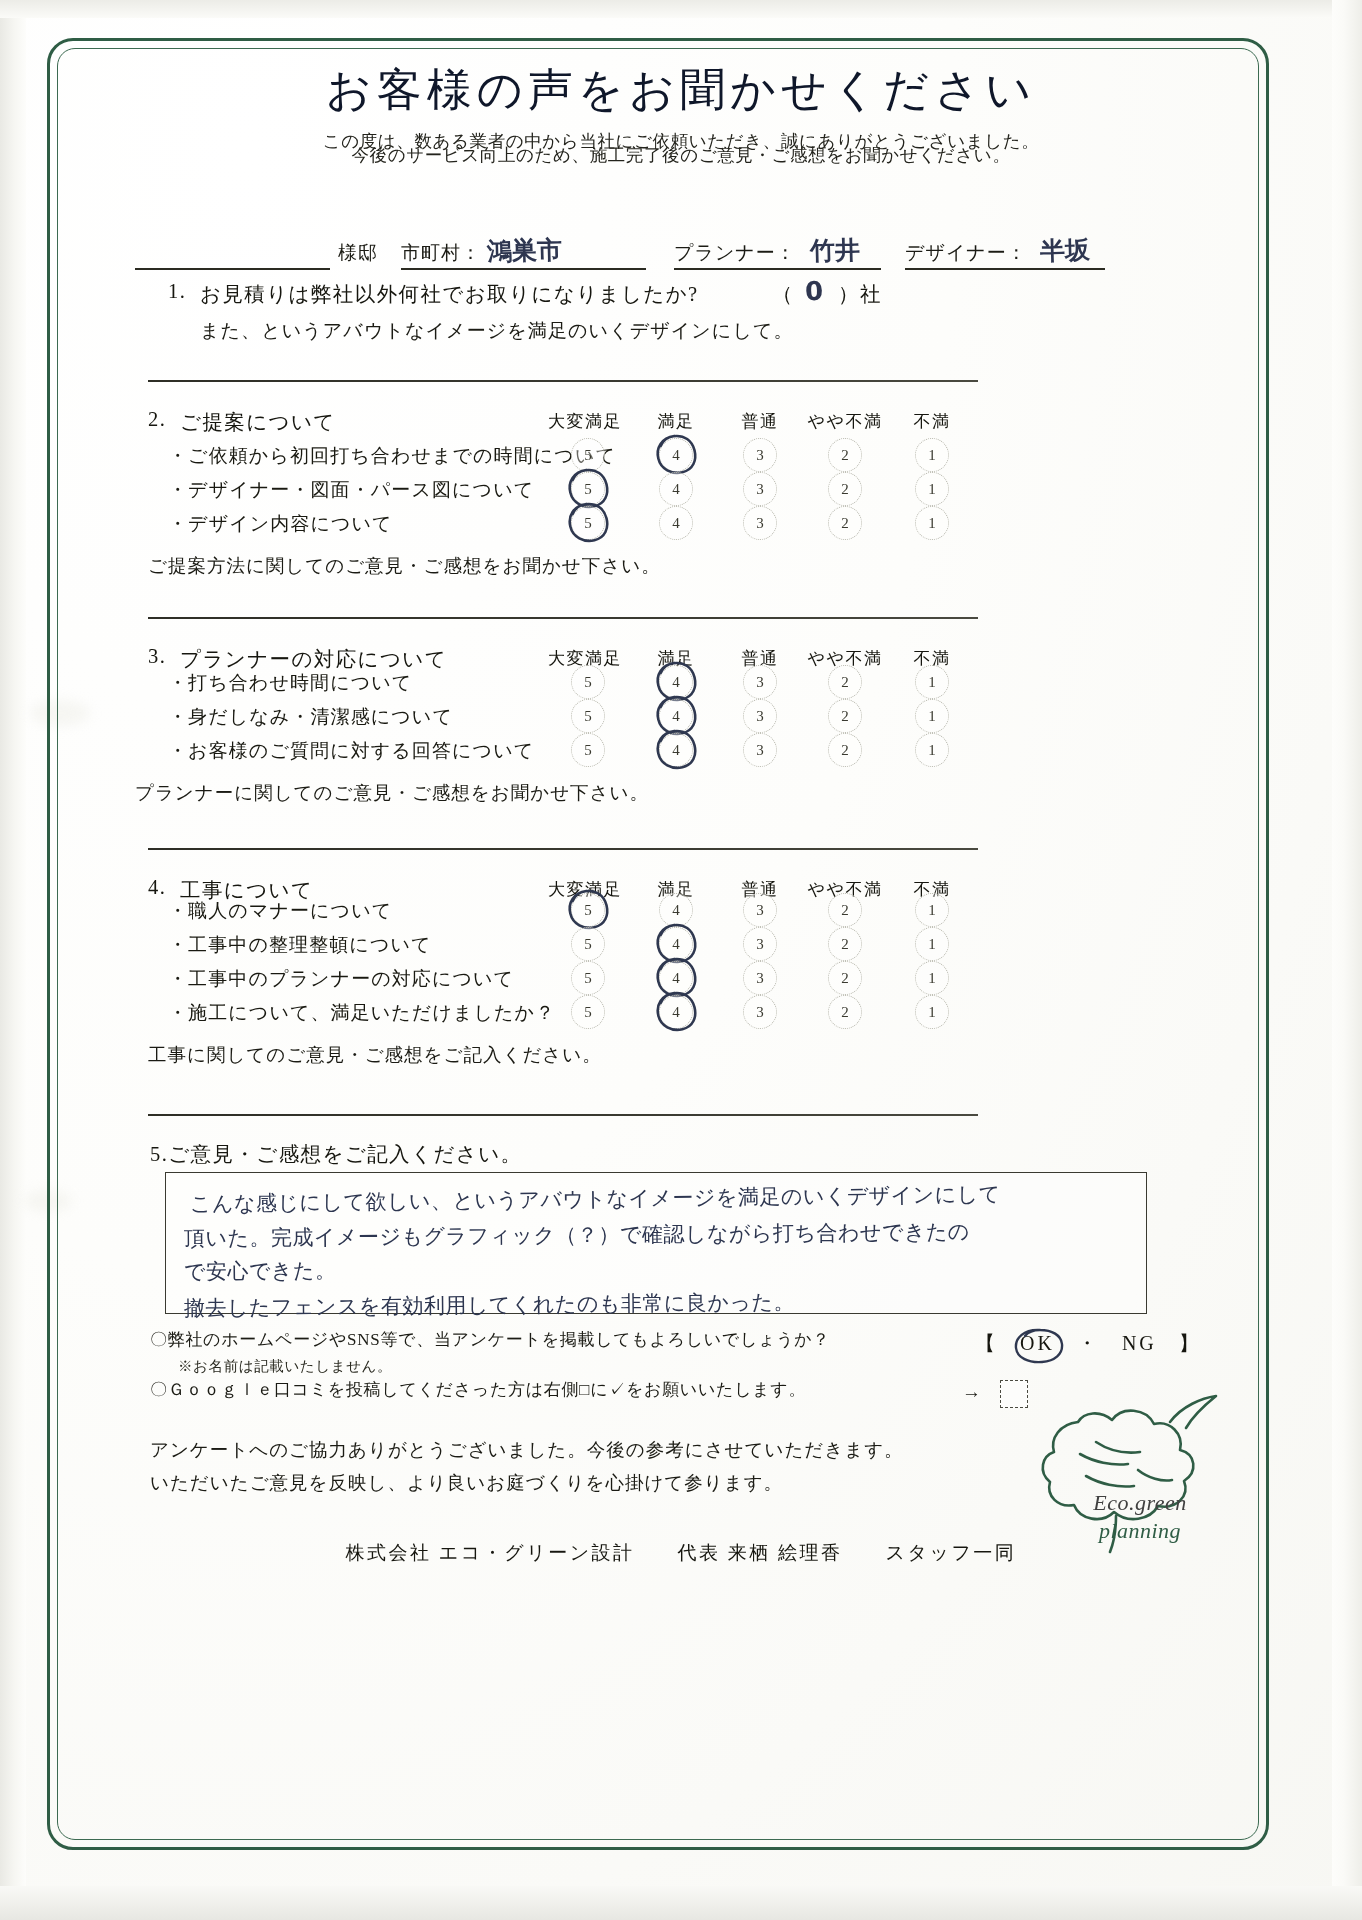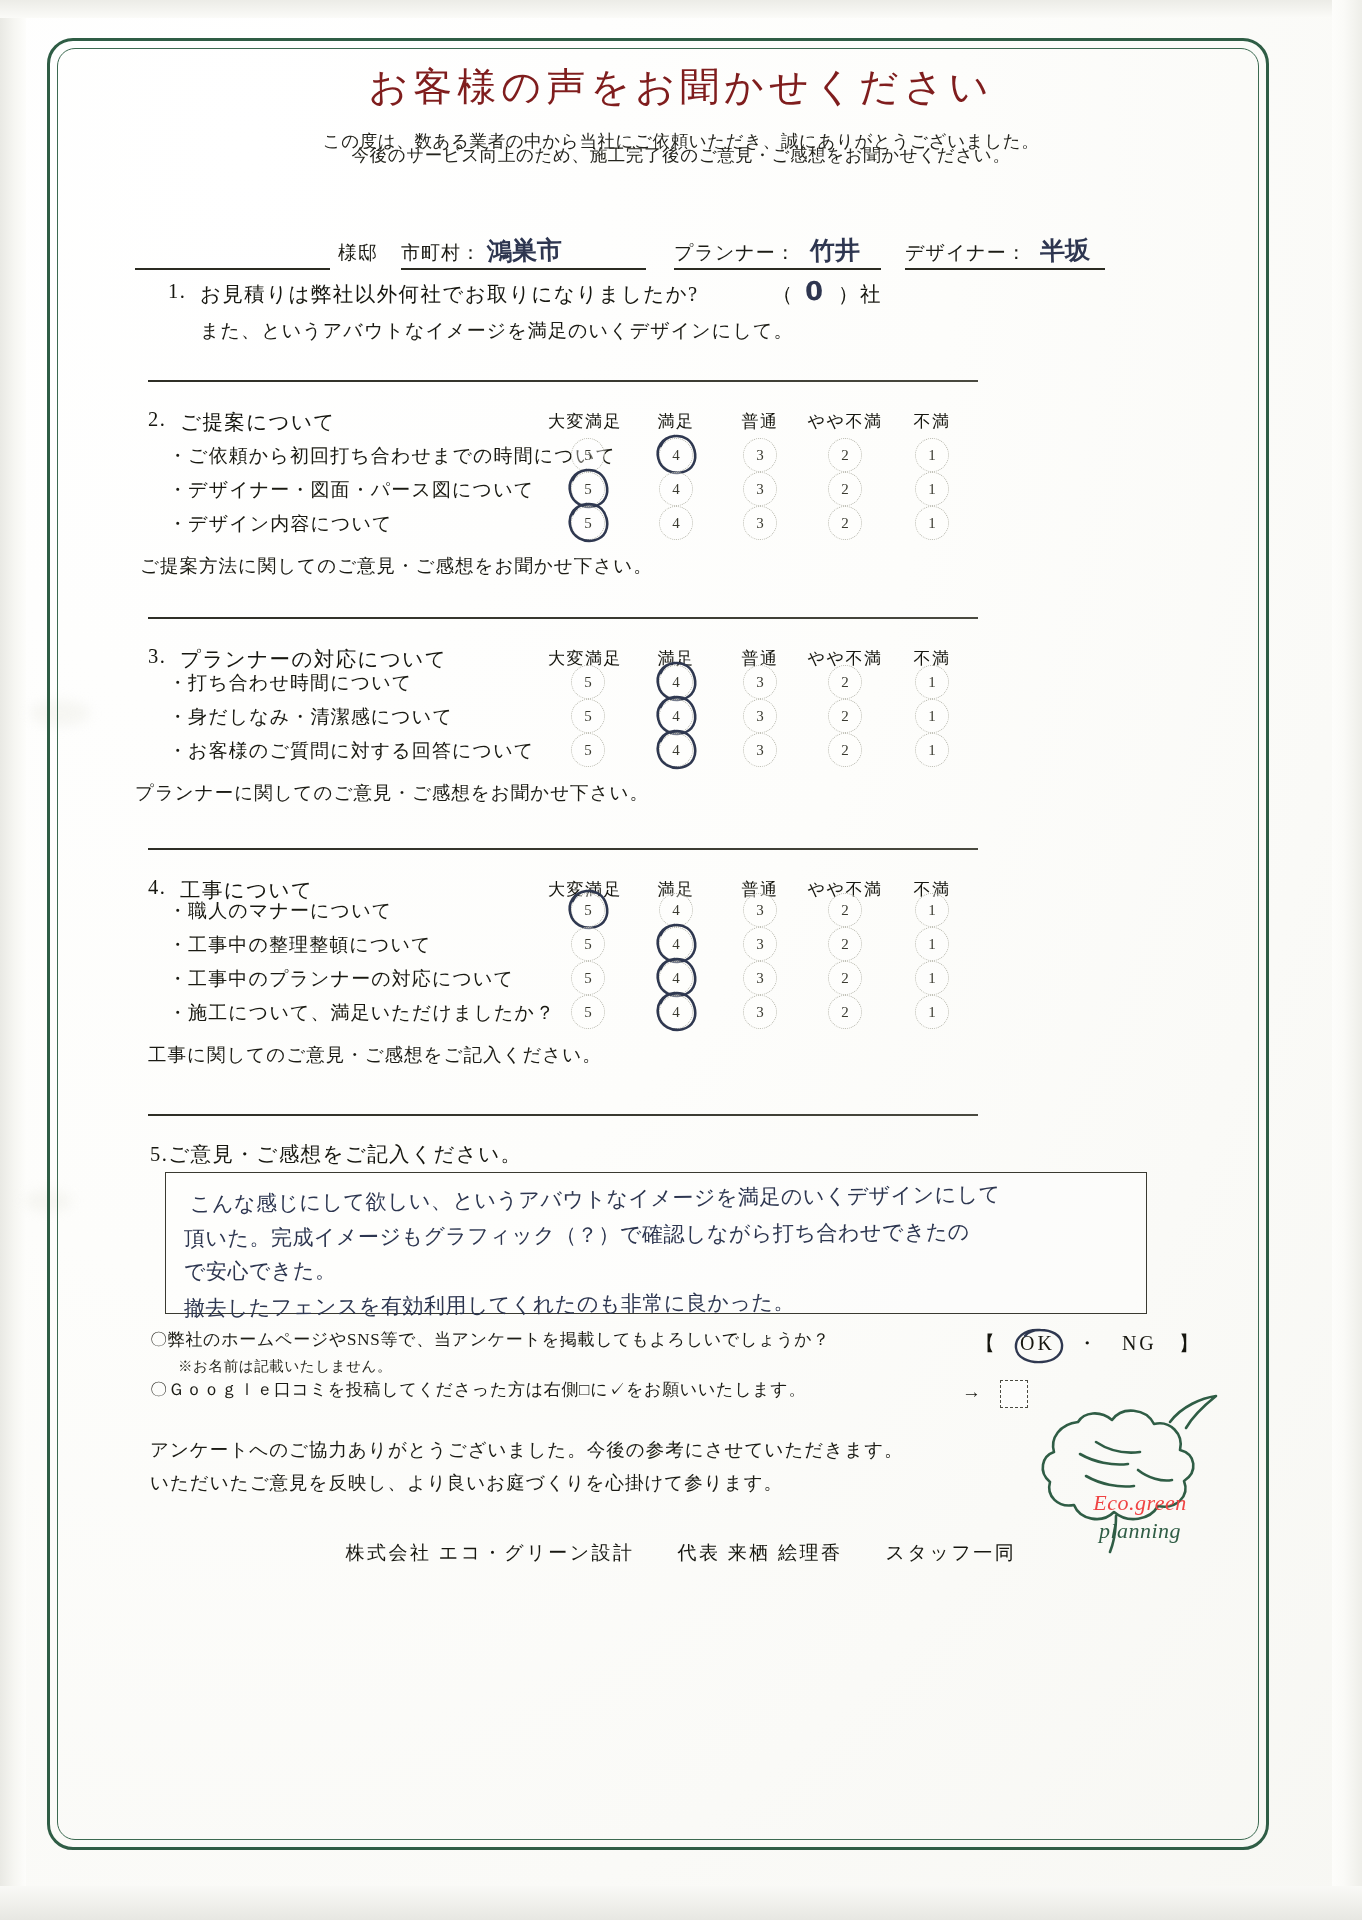--- a/index.html
+++ b/index.html
@@ -49,21 +49,21 @@
     border-radius:18px;
     box-sizing:border-box;
   }
 
   
   .jp{font-family:"Liberation Serif","DejaVu Serif",serif;}
   .abs{position:absolute;}
 
   #title{
     left:0;right:0;top:60px;text-align:center;
-    font-size:39px;letter-spacing:5px;color:#7f1d1d;
+    font-size:45px;letter-spacing:5px;color:#0f172a;
     font-weight:400;
   }
   .lead{
     left:0;right:0;text-align:center;font-size:17.5px;
     letter-spacing:.6px;color:#23231c;
   }
   #lead1{top:113px;margin-top:16px;}
   #lead2{top:143px;}
 
   
@@ -142,21 +142,21 @@
   }
   #arrow{position:absolute;left:962px;top:1381px;font-size:19px;color:#1b1b14;}
 
   
   #logo{position:absolute;left:1020px;top:1350px;width:210px;height:220px;}
   #logo svg{width:100%;height:100%;overflow:visible;}
   #logo .tree{fill:none;stroke:#2f5d45;stroke-width:2.6;stroke-linecap:round;stroke-linejoin:round;}
   #logo-text1{
     position:absolute;left:1050px;top:1490px;width:180px;text-align:center;
     font-family:"Liberation Serif","DejaVu Serif",serif;
-    font-size:22px;color:#ef4444;font-style:italic;letter-spacing:.5px;
+    font-size:22px;color:#404040;font-style:italic;letter-spacing:.5px;
   }
   #logo-text2{
     position:absolute;left:1050px;top:1518px;width:180px;text-align:center;
     font-family:"Liberation Serif","DejaVu Serif",serif;
     font-size:22px;color:#2f5d45;font-style:italic;letter-spacing:.5px;
   }
 
   #closing1{position:absolute;left:150px;top:1437px;font-size:18.5px;letter-spacing:1px;color:#1b1b14;}
   #closing2{position:absolute;left:150px;top:1470px;font-size:18.5px;letter-spacing:1px;color:#1b1b14;}
   #company{position:absolute;left:0;right:0;top:1540px;text-align:center;
@@ -236,21 +236,21 @@
     <div class="opt" style="left: 932px; top: 489px;">1</div>
     <div class="qitem jp" style="left: 168px; top: 511px;">・デザイン内容について</div>
     <div class="opt" style="left: 588px; top: 523px;">5</div>
     <div class="ink-ring" style="left: 588px; top: 523px;"><svg viewBox="0 0 46 44" preserveAspectRatio="none">
         <path d="M24 3 C11 3 4 12 5 23 C6 34 16 41 27 40 C38 39 43 30 42 20 C41 10 34 3 23 3 C17 3 12 6 9 11"></path>
       </svg></div>
     <div class="opt" style="left: 676px; top: 523px;">4</div>
     <div class="opt" style="left: 760px; top: 523px;">3</div>
     <div class="opt" style="left: 845px; top: 523px;">2</div>
     <div class="opt" style="left: 932px; top: 523px;">1</div>
-    <div class="qnote jp" style="left: 140px; top: 553px;">ご提案方法に関してのご意見・ご感想をお聞かせ下さい。</div>
+    <div class="qnote jp" style="left: 148px; top: 553px;">ご提案方法に関してのご意見・ご感想をお聞かせ下さい。</div>
     <div class="rule" style="left: 148px; top: 617px; width: 830px;"></div>
     <div class="qhead jp" style="left: 148px; top: 645px;">3.</div>
     <div class="qhead jp" style="left: 180px; top: 645px;">プランナーの対応について</div>
     <div class="scale-head jp" style="left: 585px; top: 647px;">大変満足</div>
     <div class="scale-head jp" style="left: 676px; top: 647px;">満足</div>
     <div class="scale-head jp" style="left: 760px; top: 647px;">普通</div>
     <div class="scale-head jp" style="left: 845px; top: 647px;">やや不満</div>
     <div class="scale-head jp" style="left: 932px; top: 647px;">不満</div>
     <div class="qitem jp" style="left: 168px; top: 670px;">・打ち合わせ時間について</div>
     <div class="opt" style="left: 588px; top: 682px;">5</div>

